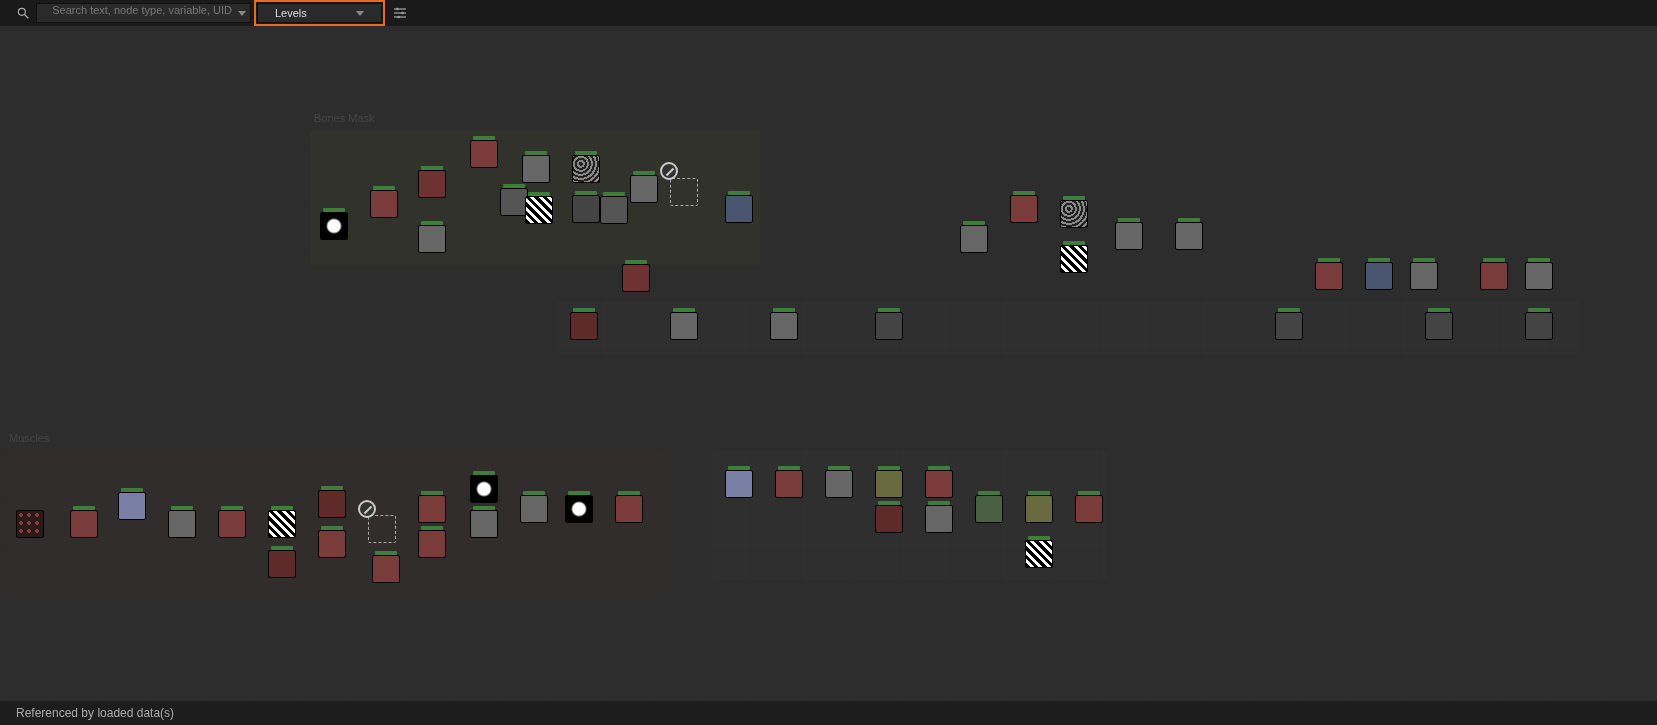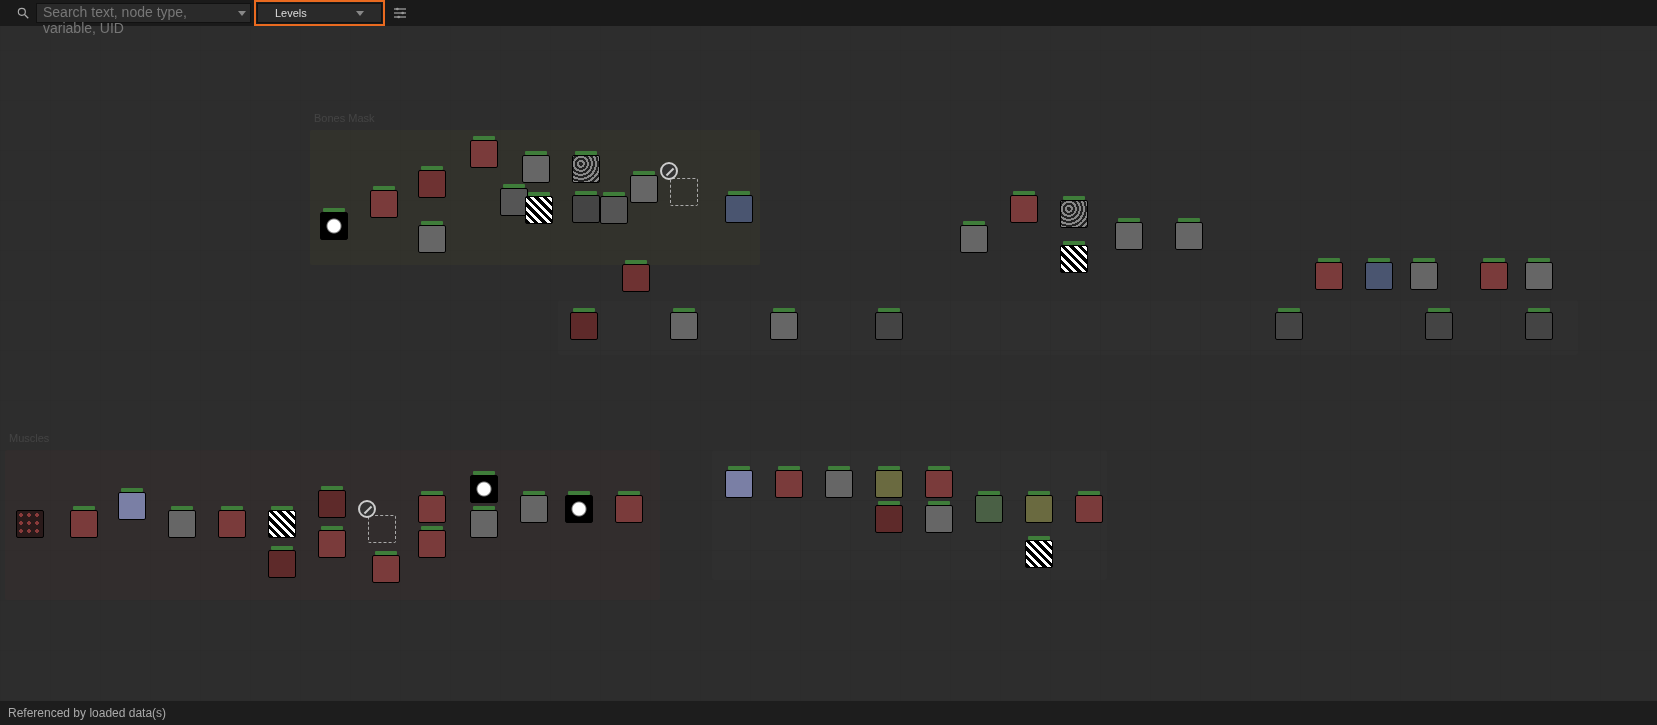--- a/index.html
+++ b/index.html
@@ -28,22 +28,23 @@
     position: absolute; top: 0; left: 0; right: 0; height: 26px;
     background: #1a1a1a;
     display: flex; align-items: center; gap: 6px;
     padding: 0 6px 0 16px;
     z-index: 50;
   }
   .search-icon { width: 14px; height: 14px; color: #aaa; flex-shrink: 0; }
   .search-box {
     width: 215px; height: 20px;
     background: #2a2a2a; border: 1px solid #111;
-    color: #777; font-size: 14px; padding: 0 18px 0 6px;
+    color: #777; font-size: 11px; padding: 0 18px 0 6px;
     position: relative;
+    text-align: right;
   }
   .search-box::after {
     content: ""; position: absolute; right:4px; top:7px;
     border-left:4px solid transparent; border-right:4px solid transparent;
     border-top:5px solid #888;
   }
   .filter-select {
     width: 125px; height: 20px;
     background: #2a2a2a; border: 1px solid #111;
     outline: 2px solid #e96a20; outline-offset: 1px;
@@ -109,21 +110,21 @@
   .blocked::after {
     content:""; position:absolute; left:3px; top:7px; width:10px; height:2px;
     background:#ccc; transform: rotate(-45deg);
   }
 
   
   .footer {
     position: absolute; bottom: 0; left: 0; right: 0; height: 24px;
     background: rgba(20,20,20,0.6);
     color: #aaa; font-size: 12px;
-    display: flex; align-items: center; padding-left: 8px;
+    display: flex; align-items: center; padding-left: 16px;
     z-index: 50;
   }
 </style>
 </head>
 <body>
 
 <svg class="wires">
 
   <path d="M348 226 C380 226 390 205 415 205"></path>
   <path d="M348 226 C380 226 400 240 430 238"></path>

